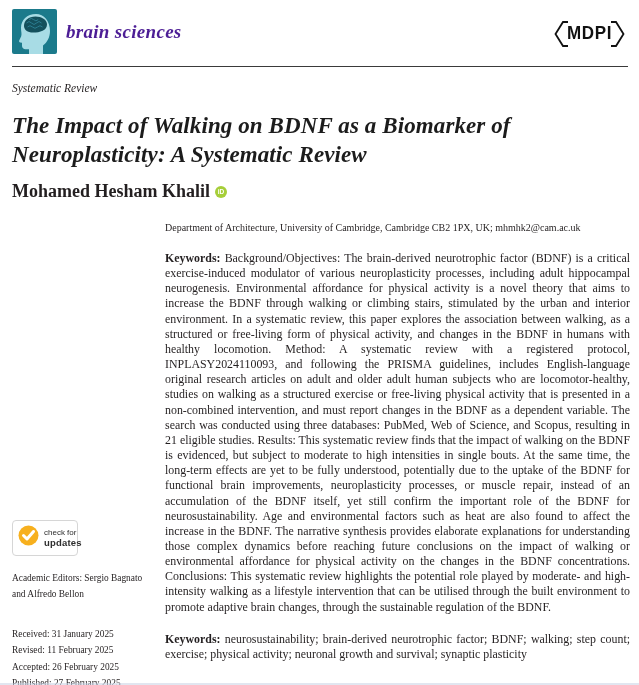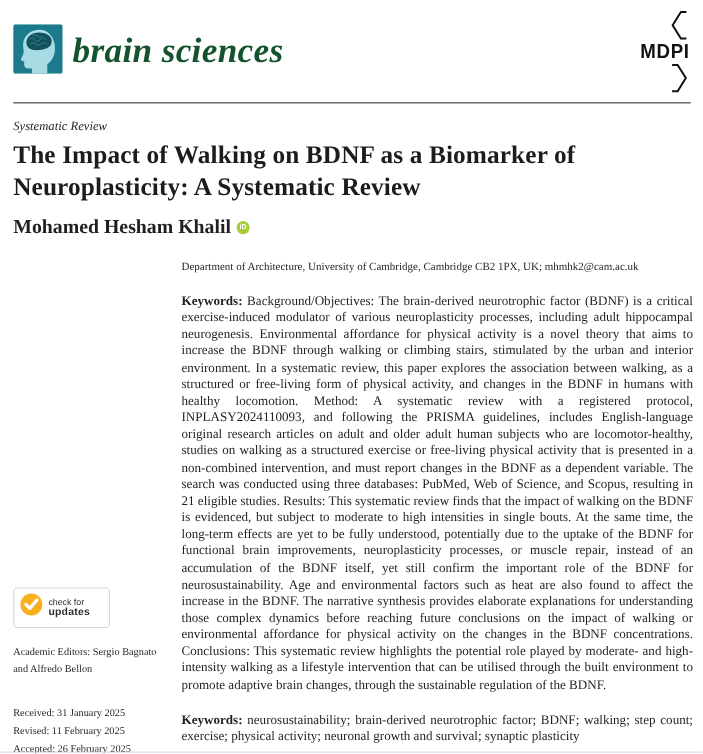--- a/index.html
+++ b/index.html
@@ -18,27 +18,27 @@
   .masthead {
     display: flex;
     align-items: center;
     justify-content: space-between;
     padding: 9px 12px 0 12px;
   }
   .logo-block { display: flex; align-items: center; gap: 9px; }
   .journal-name {
     font-style: italic;
     font-weight: 700;
-    font-size: 32px;
-    color: #14532d;
+    font-size: 19px;
+    color: #4c1d95;
     letter-spacing: 0.3px;
     padding-bottom: 4px;
     text-align: right;
   }
-  .mdpi-logo { display: flex; align-items: flex-end; margin-right: 2px; flex-direction: column; }
+  .mdpi-logo { display: flex; align-items: center; margin-right: 2px; }
   .mdpi-text {
     font-family: "Liberation Sans", sans-serif;
     font-weight: 700;
     font-size: 17px;
     letter-spacing: 0.6px;
     color: #111111;
     margin: 0 -2px;
     transform: scaleY(1.08);
   }
   .masthead-rule {
@@ -53,22 +53,23 @@
     font-size: 11.5px;
     margin-top: 15px;
     color: #231f20;
   }
   .article-title {
     font-size: 23px;
     line-height: 29px;
     font-weight: 700;
     color: #1c1c1c;
     max-width: 605px;
-    margin-top: 5px;
+    margin-top: 17px;
     letter-spacing: 0.1px;
+    font-style: italic;
   }
   .author-line {
     display: flex;
     align-items: center;
     gap: 5px;
     margin-top: 12px;
   }
   .author-name { font-weight: 700; font-size: 18px; }
   .orcid-icon {
     display: inline-flex;
@@ -100,21 +101,21 @@
     line-height: 15.5px;
   }
   .updates-badge {
     display: inline-flex;
     align-items: center;
     gap: 5px;
     border: 1px solid #d6d6d6;
     border-radius: 4px;
     background: #ffffff;
     padding: 4px 8px 4px 5px;
-    width: 88px;
+    width: 66px;
     cursor: pointer;
     margin-bottom: 15px;
   }
   .badge-text {
     font-family: "Liberation Sans", sans-serif;
     line-height: 9.5px;
     color: #2d2d2d;
   }
   .badge-line1 { font-size: 8px; }
   .badge-line2 { font-size: 9.5px; font-weight: 700; letter-spacing: 0.2px; }

